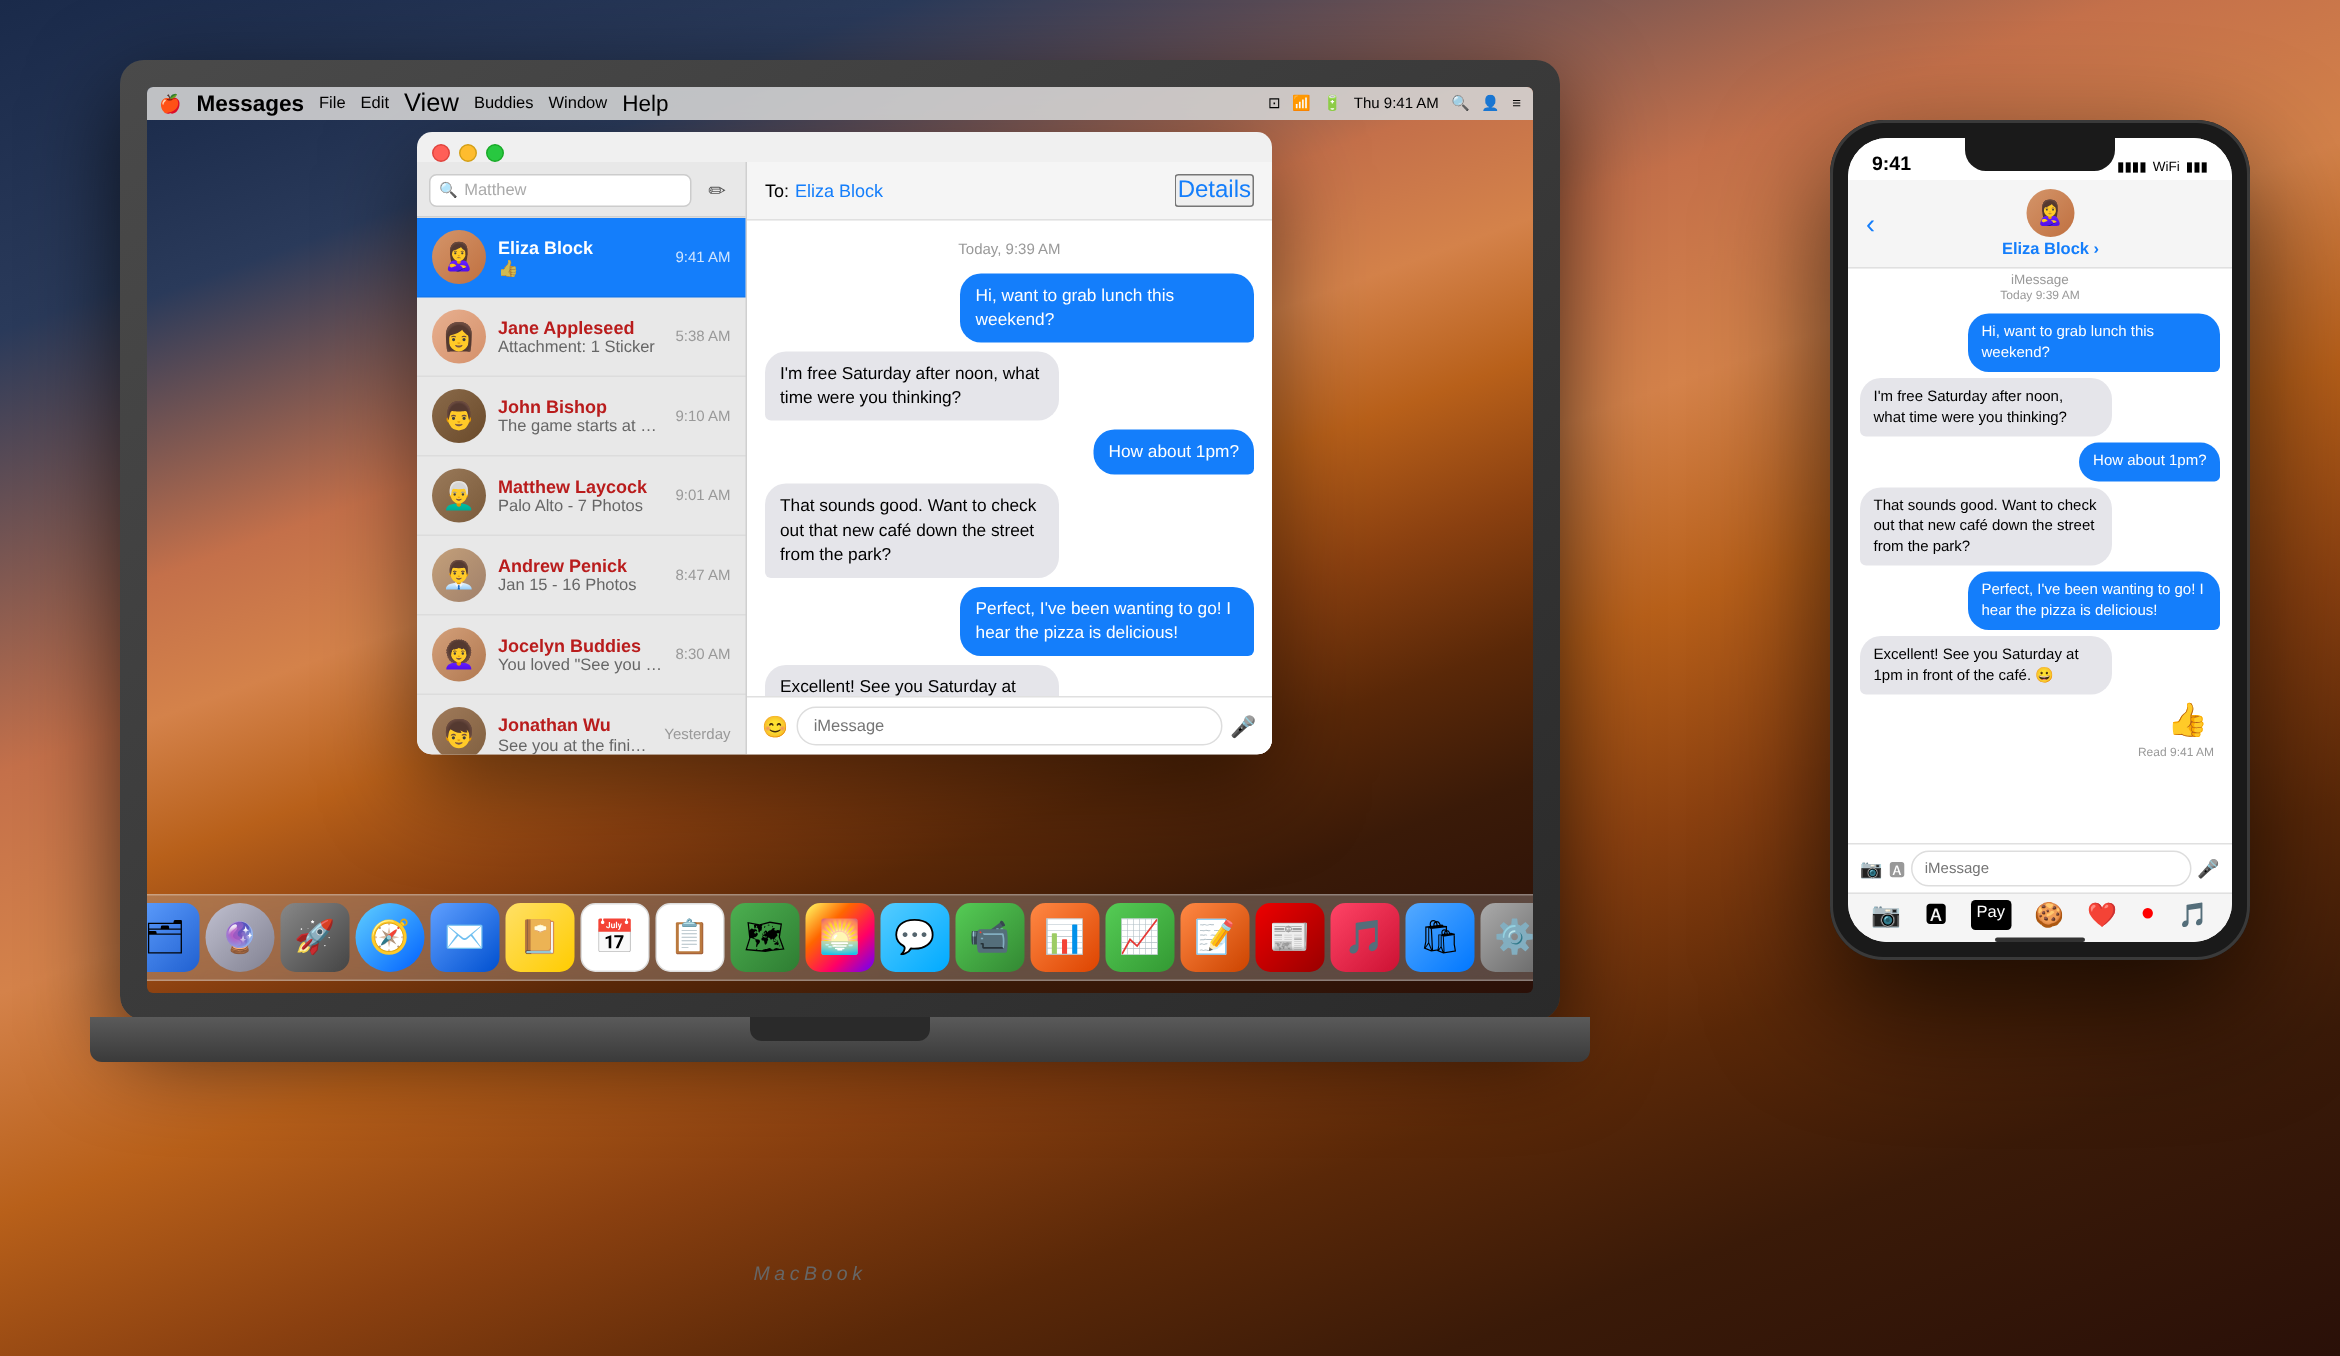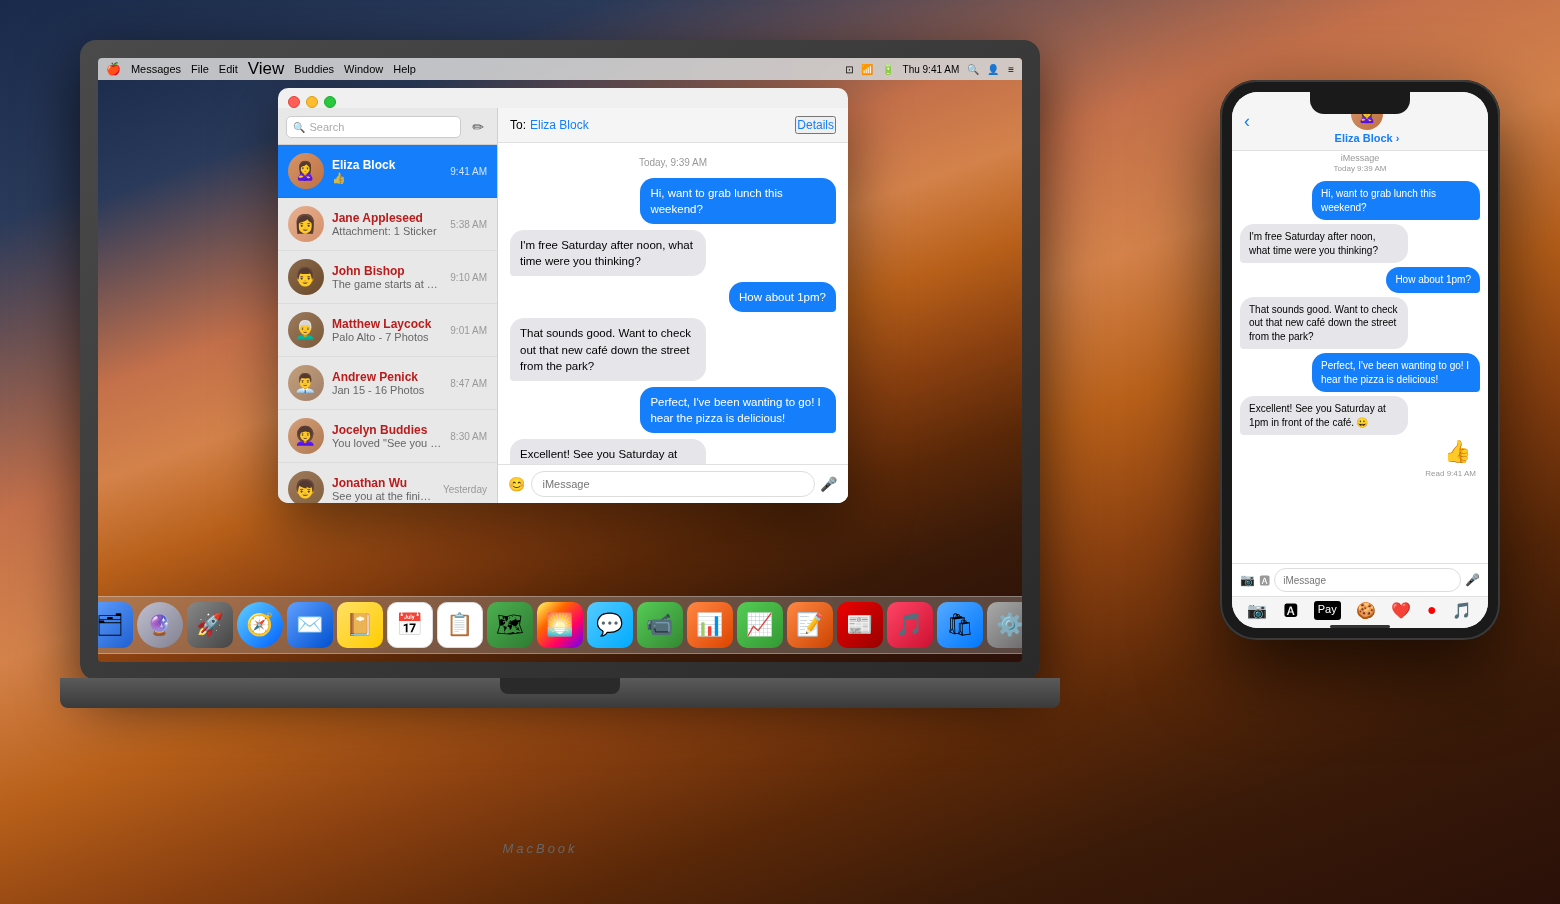--- a/index.html
+++ b/index.html
@@ -318,21 +318,21 @@
     .chat-recipient {
       font-size: 12px;
       color: #000;
     }
     .chat-recipient-name {
       color: #147efb;
       font-size: 12px;
     }
     .chat-details-btn {
       margin-left: auto;
-      font-size: 12px;
+      font-size: 16px;
       color: #147efb;
       cursor: pointer;
     }
 
     .chat-messages {
       flex: 1;
       overflow-y: auto;
       padding: 10px 12px;
       display: flex;
       flex-direction: column;
@@ -604,27 +604,27 @@
 <div class="desktop-bg"></div>
 
 <div class="laptop-frame">
   <div class="laptop-screen-bezel">
     <div class="laptop-screen">
 
       <div class="screen-menubar">
         <div class="screen-menubar-left">
           <span style="font-size:12px;">🍎</span>
 
-          <span style="font-weight:400;font-size:11px;">Messages</span>
+          <span style="font-weight:700;font-size:15px;">Messages</span>
           <span style="font-size:11px;">File</span>
           <span style="font-size:11px;">Edit</span>
           <span style="font-size:17px;">View</span>
           <span style="font-size:11px;">Buddies</span>
           <span style="font-size:11px;">Window</span>
-          <span style="font-size:11px;">Help</span>
+          <span style="font-size:15px;">Help</span>
         </div>
         <div class="screen-menubar-right">
           <span>⊡</span>
           <span>📶</span>
           <span>🔋</span>
           <span>Thu 9:41 AM</span>
           <span>🔍</span>
           <span>👤</span>
           <span>≡</span>
         </div>
@@ -636,21 +636,21 @@
         <div class="traffic-light tl-green"></div>
       </div>
 
       <div class="messages-window">
         <div class="window-body">
 
           <div class="sidebar">
             <div class="sidebar-toolbar">
               <div class="search-box">
                 <span class="search-icon-small">🔍</span>
-                <span class="search-text">Search</span>
+                <span class="search-text">Matthew</span>
               </div>
               <button class="compose-btn">✏</button>
             </div>
 
             <div class="conversation-list">
 
               <div class="conv-item active">
                 <div class="avatar avatar-eliza">🙎‍♀️</div>
                 <div class="conv-info">
                   <div class="conv-name">Eliza Block</div>
@@ -788,20 +788,28 @@
   <div class="laptop-bottom">
     <div class="laptop-notch"></div>
   </div>
   <div class="macbook-label" style="position:absolute;bottom:4px;left:460px;color:#666;font-size:13px;letter-spacing:3px;font-weight:300;font-style:italic;">MacBook</div>
 </div>
 
 <div class="iphone-frame">
   <div class="iphone-notch"></div>
   <div class="iphone-screen">
 
+    <div class="iphone-status-bar">
+      <span style="font-size:13px;font-weight:700;">9:41</span>
+      <span class="iphone-status-icons">
+        <span style="font-size:9px;">▮▮▮▮</span>
+        <span style="font-size:9px;">WiFi</span>
+        <span style="font-size:9px;">▮▮▮</span>
+      </span>
+    </div>
 
     <div class="iphone-messages-header">
       <span class="iphone-back-btn">‹</span>
       <div class="iphone-contact-info">
         <div class="iphone-avatar avatar-eliza">🙎‍♀️</div>
         <div class="iphone-contact-name">Eliza Block ›</div>
       </div>
     </div>
 
     <div class="iphone-imessage-label">

